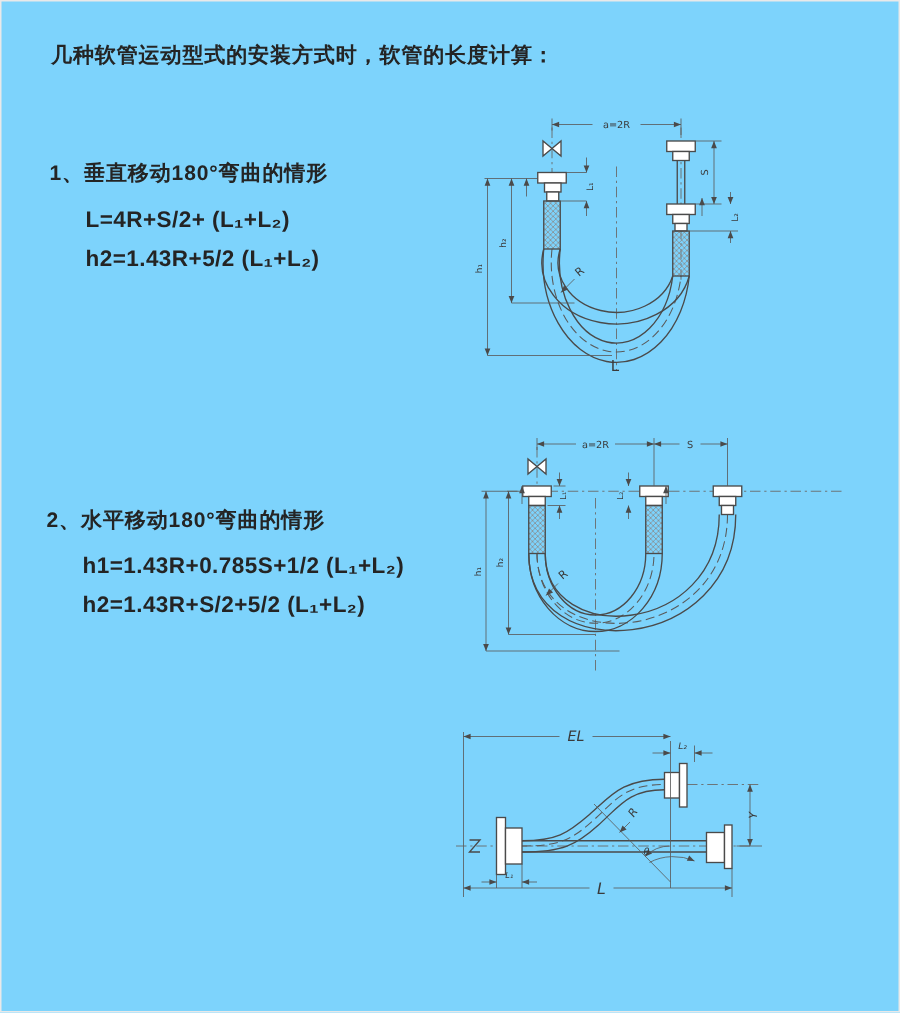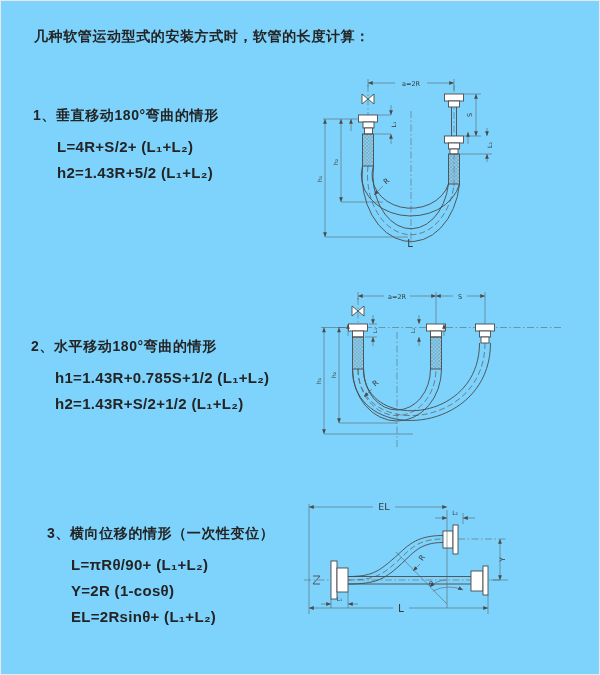--- a/index.html
+++ b/index.html
@@ -27,29 +27,23 @@
 
   <div class="section" style="left:32px;top:106px;">
     <div class="sec-heading">1、垂直移动180°弯曲的情形</div>
     <div class="formula">L=4R+S/2+ (L₁+L₂)</div>
     <div class="formula">h2=1.43R+5/2 (L₁+L₂)</div>
   </div>
 
   <div class="section" style="left:30px;top:309px;margin-top:28px;">
     <div class="sec-heading">2、水平移动180°弯曲的情形</div>
     <div class="formula">h1=1.43R+0.785S+1/2 (L₁+L₂)</div>
-    <div class="formula">h2=1.43R+S/2+1/2 (L₁+L₂)</div>
-  </div>
-
-  <div class="section" style="left:46px;top:524px;">
-    <div class="sec-heading">3、横向位移的情形（一次性变位）</div>
-    <div class="formula">L=πRθ/90+ (L₁+L₂)</div>
-    <div class="formula">Y=2R (1-cosθ)</div>
-    <div class="formula">EL=2Rsinθ+ (L₁+L₂)</div>
-  </div>
+    <div class="formula">h2=1.43R+S/2+5/2 (L₁+L₂)</div>
+  </div>
+
 
   <div class="fig" style="left:310px;top:68px;">
     <svg width="290" height="195" viewBox="0 0 290 195">
       <defs>
         <marker id="m1" viewBox="0 0 10 10" refX="9.5" refY="5" markerWidth="6.5" markerHeight="5" markerUnits="userSpaceOnUse" orient="auto-start-reverse">
           <path d="M0,1.2 L9.5,5 L0,8.8 Z" fill="#4a4a4a"></path>
         </marker>
         <pattern id="p1" width="3.5" height="3.5" patternUnits="userSpaceOnUse">
           <path d="M0,3.5 L3.5,0 M0,0 L3.5,3.5" stroke="#8a8a8a" stroke-width="0.5"></path>
         </pattern>
@@ -182,21 +176,21 @@
       <text x="84" y="14.5" font-size="6.5" text-anchor="middle">a=2R</text>
       <text x="147" y="14.5" font-size="6.5" text-anchor="middle">S</text>
       <text x="64" y="46.5" font-size="5.5" text-anchor="middle" transform="rotate(-90 64 46.5)">L₁</text>
       <text x="102" y="46.5" font-size="5.5" text-anchor="middle" transform="rotate(-90 102 46.5)">L₂</text>
       <text x="22.5" y="91" font-size="6" text-anchor="middle" transform="rotate(-90 22.5 91)">h₂</text>
       <text x="7.5" y="97" font-size="6" text-anchor="middle" transform="rotate(-90 7.5 97)">h₁</text>
       <text x="64" y="101" font-size="7.5" text-anchor="middle" transform="rotate(-40 64 101)">R</text>
     </svg>
   </div>
 
-  <div class="fig" style="left:300px;top:495px;">
+  <div class="fig" style="left:300px;top:479px;font-style:italic;">
     <svg width="300" height="145" viewBox="0 0 300 145">
       <defs>
         <marker id="m3" viewBox="0 0 10 10" refX="9.5" refY="5" markerWidth="6.5" markerHeight="5" markerUnits="userSpaceOnUse" orient="auto-start-reverse">
           <path d="M0,1.2 L9.5,5 L0,8.8 Z" fill="#4a4a4a"></path>
         </marker>
       </defs>
 
       <g>
         <path class="cl" d="M3,84 H200"></path>
         <path class="cl" d="M157,43 H207"></path>

